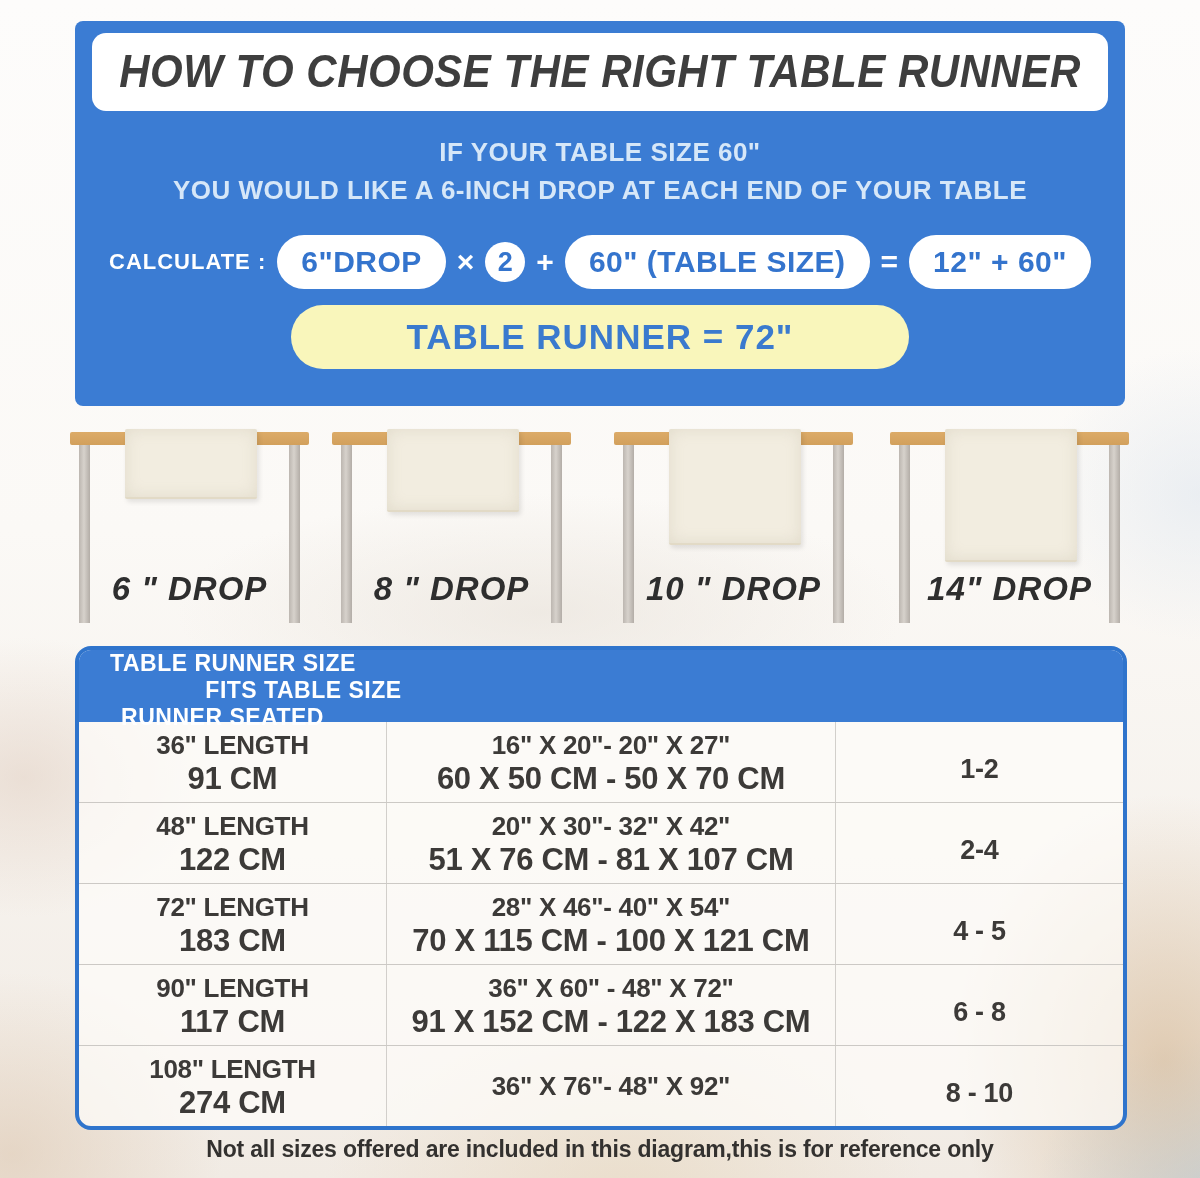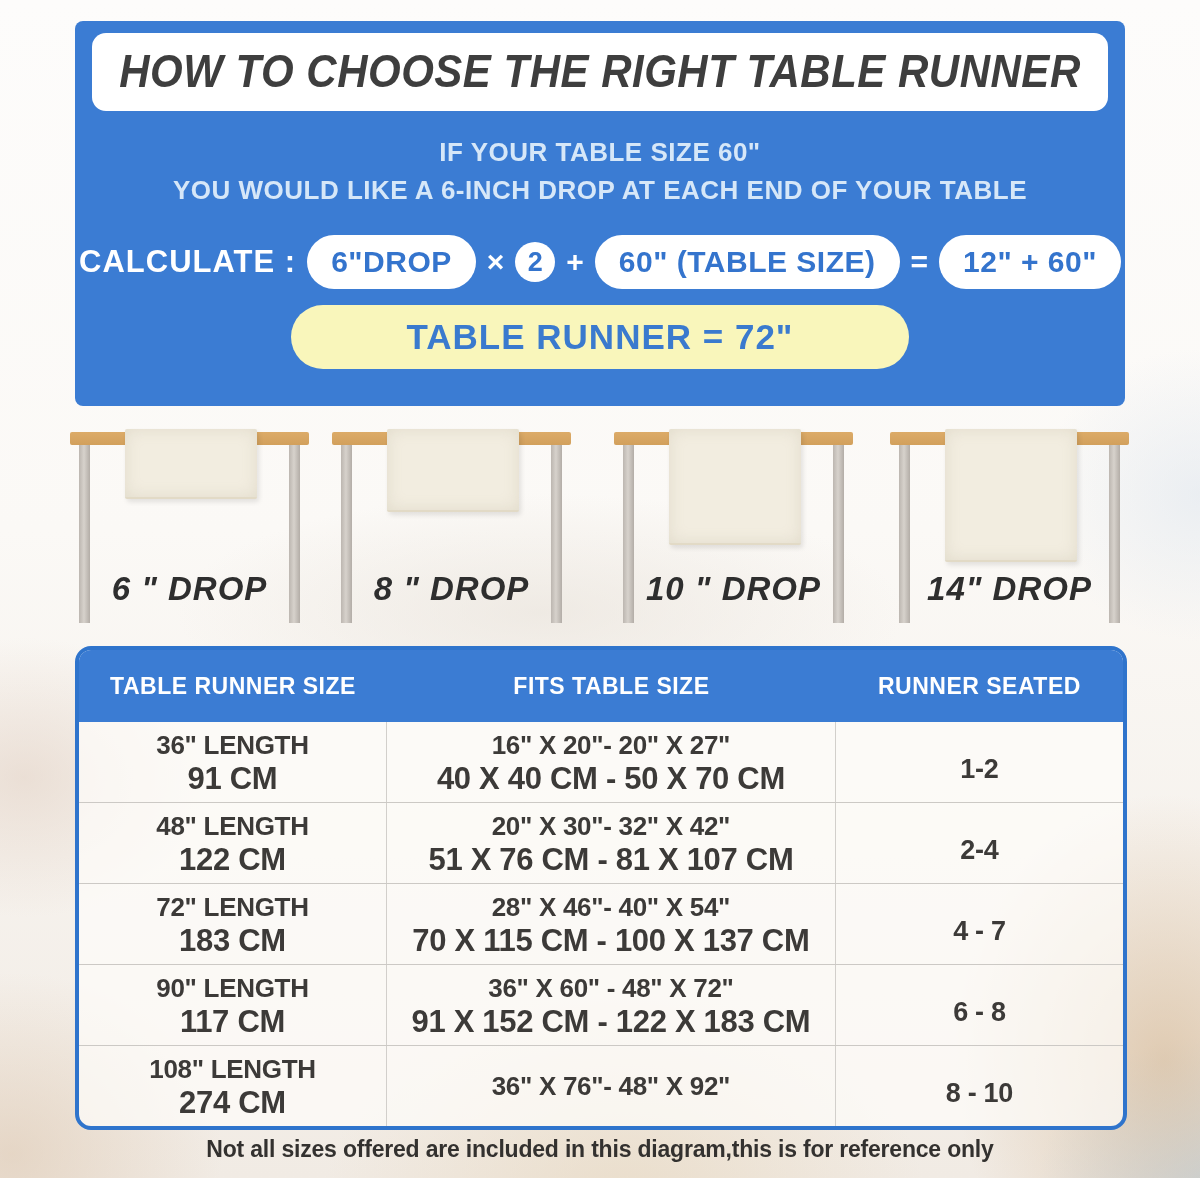--- a/index.html
+++ b/index.html
@@ -31,21 +31,21 @@
   }
   .intro-line{
     margin:0; text-align:center; color:#d6e7f8; font-weight:bold; font-size:26px;
     letter-spacing:0.5px; line-height:34px;
   }
   .intro-line.first{margin-top:24px;}
   .intro-line.second{margin-top:4px;}
   .calc-row{
     margin-top:28px; display:flex; align-items:center; justify-content:center; gap:11px;
   }
-  .calc-label{color:#ffffff; font-weight:bold; font-size:31px; letter-spacing:1px;}
+  .calc-label{color:#ffffff; font-weight:bold; font-size:22px; letter-spacing:1px;}
   .pill{
     background:#ffffff; color:#3474cd; font-weight:bold; font-size:30px;
     border-radius:30px; padding:0 24px; height:54px; display:flex; align-items:center;
     letter-spacing:0.5px; white-space:nowrap;
   }
   .op{color:#ffffff; font-weight:bold; font-size:30px;}
   .circle{
     width:40px; height:40px; border-radius:50%; background:#ffffff; color:#3474cd;
     font-weight:bold; font-size:27px; display:flex; align-items:center; justify-content:center;
   }
@@ -84,21 +84,21 @@
     font-weight:bold; font-style:italic; font-size:33px; color:#2e2e2e; letter-spacing:1px;
     white-space:nowrap;
   }
   
   .size-card{
     position:absolute; left:75px; top:646px; width:1052px; height:484px;
     border:4px solid #2f74cc; border-radius:16px; overflow:hidden; box-sizing:border-box;
     background:rgba(253,252,250,0.72);
   }
   .card-header{
-    height:72px; background:#3b7cd3; display:flex; align-items:center;
+    height:72px; background:#3b7cd3; display:flex; align-items:flex-start;flex-direction:column;
   }
   .th{
     color:#ffffff; font-weight:bold; font-size:23px; letter-spacing:0.5px; text-align:center;
   }
   .colw1{width:29.5%;} .colw2{width:43%;} .colw3{width:27.5%;}
   .card-body{display:flex; flex-direction:column; height:404px;}
   .tr{flex:1; display:flex; align-items:stretch; border-top:1px solid #ccc9c5;}
   .tr:first-child{border-top:none;}
   .td{
     display:flex; flex-direction:column; align-items:center; justify-content:center;
@@ -177,21 +177,21 @@
     </div>
     <div class="card-body">
 
       <div class="tr">
         <div class="td colw1 divider">
           <span>36" LENGTH</span>
           <span class="cm-line">91 CM</span>
         </div>
         <div class="td colw2 divider">
           <span>16" X 20"- 20" X 27"</span>
-          <span class="cm-line">40 X 40 CM - 50 X 70 CM</span>
+          <span class="cm-line">60 X 50 CM - 50 X 70 CM</span>
         </div>
         <div class="td colw3 persons">
           <span>1-2</span>
         </div>
       </div>
 
       <div class="tr">
         <div class="td colw1 divider">
           <span>48" LENGTH</span>
           <span class="cm-line">122 CM</span>
@@ -205,24 +205,24 @@
         </div>
       </div>
 
       <div class="tr">
         <div class="td colw1 divider">
           <span>72" LENGTH</span>
           <span class="cm-line">183 CM</span>
         </div>
         <div class="td colw2 divider">
           <span>28" X 46"- 40" X 54"</span>
-          <span class="cm-line">70 X 115 CM - 100 X 137 CM</span>
-        </div>
-        <div class="td colw3 persons">
-          <span>4 - 7</span>
+          <span class="cm-line">70 X 115 CM - 100 X 121 CM</span>
+        </div>
+        <div class="td colw3 persons">
+          <span>4 - 5</span>
         </div>
       </div>
 
       <div class="tr">
         <div class="td colw1 divider">
           <span>90" LENGTH</span>
           <span class="cm-line">117 CM</span>
         </div>
         <div class="td colw2 divider">
           <span>36" X 60" - 48" X 72"</span>

